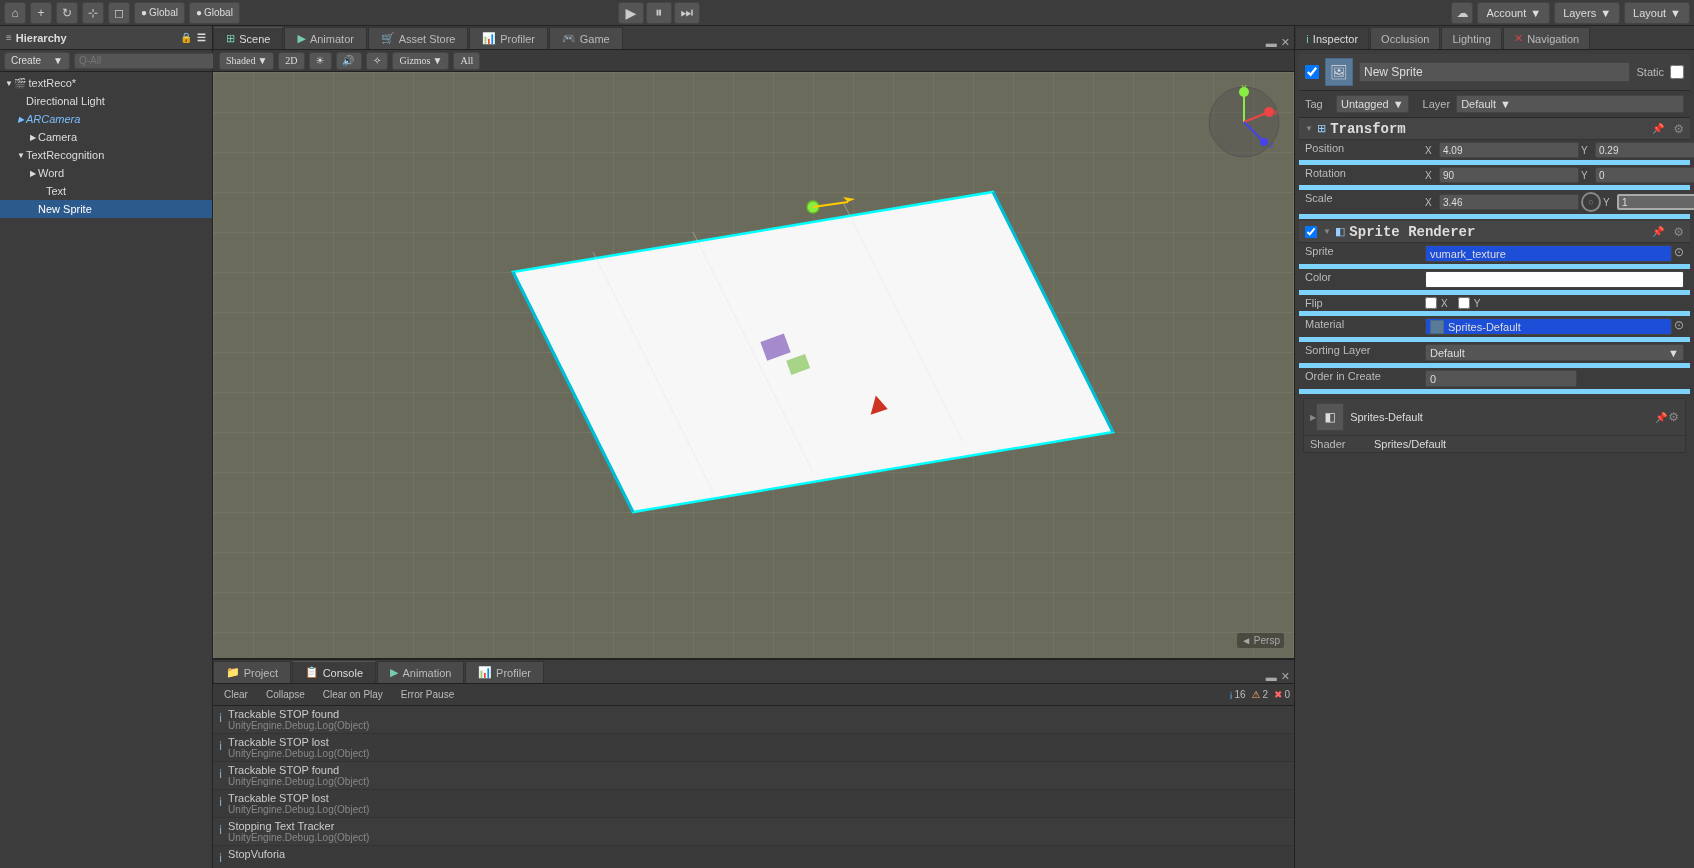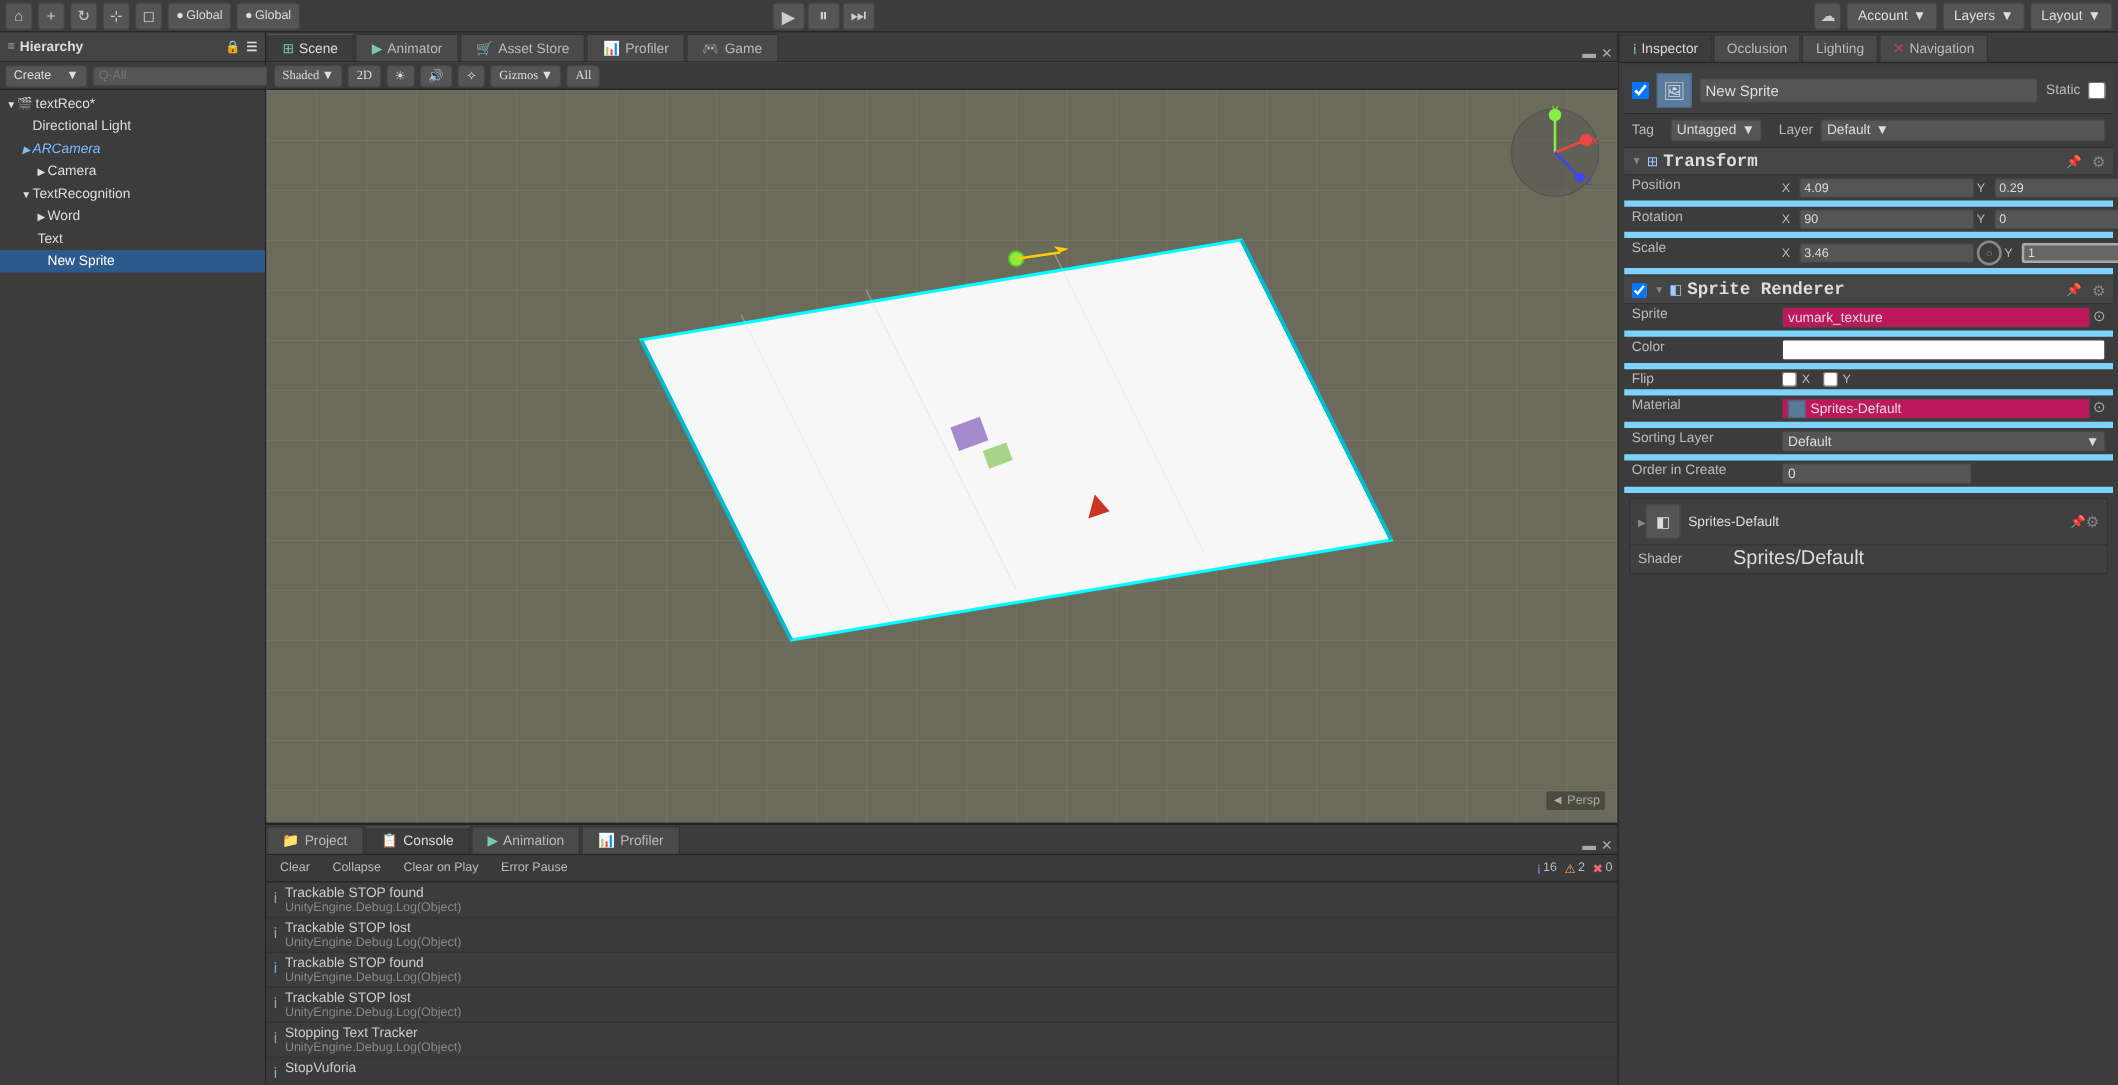--- a/index.html
+++ b/index.html
@@ -330,21 +330,21 @@
     }
     .scale-lock {
       width: 20px; height: 20px;
       border: 2px solid #888; border-radius: 50%;
       display: flex; align-items: center; justify-content: center;
       font-size: 9px; color: #888; cursor: pointer; flex-shrink: 0;
     }
 
     
     .sprite-field {
-      background: #be185d; border: 1px solid #444; border-radius: 2px;
+      background: #1d4ed8; border: 1px solid #444; border-radius: 2px;
       color: #ddd; padding: 1px 4px; font-size: 11px; height: 17px;
       flex: 1; display: flex; align-items: center;
     }
     .color-swatch {
       flex: 1; height: 17px;
       background: #fff; border: 1px solid #444; border-radius: 2px;
     }
     .flip-checkbox-row {
       display: flex; align-items: center; gap: 4px;
     }
@@ -374,21 +374,21 @@
       background: #555; border: 1px solid #444;
       display: flex; align-items: center; justify-content: center;
       font-size: 12px; margin-right: 6px;
     }
     .material-name { font-size: 11px; color: #ddd; flex: 1; }
     .material-gear { font-size: 12px; color: #888; cursor: pointer; }
     .shader-row {
       display: flex; align-items: center; padding: 2px 6px; gap: 4px;
     }
     .shader-label { color: #bbb; font-size: 11px; width: 60px; }
-    .shader-value { color: #ddd; font-size: 16px; margin-left: 12px; }
+    .shader-value { color: #ddd; font-size: 11px; }
 
     
     .add-component-btn {
       margin: 8px 40px;
       height: 24px;
       background: #555; border: 1px solid #444; border-radius: 3px;
       color: #ddd; font-size: 11px; cursor: pointer;
       display: flex; align-items: center; justify-content: center;
     }
 
@@ -482,21 +482,21 @@
         <span>Camera</span>
       </div>
       <div class="tree-item" style="padding-left:16px;">
         <span class="tree-arrow">▼</span>
         <span>TextRecognition</span>
       </div>
       <div class="tree-item" style="padding-left:28px;">
         <span class="tree-arrow">▶</span>
         <span>Word</span>
       </div>
-      <div class="tree-item" style="padding-left:20px;">
+      <div class="tree-item" style="padding-left:36px;">
         <span class="tree-arrow"></span>
         <span>Text</span>
       </div>
       <div class="tree-item selected" style="padding-left:28px;">
         <span class="tree-arrow"></span>
         <span>New Sprite</span>
       </div>
     </div>
   </div>
 

